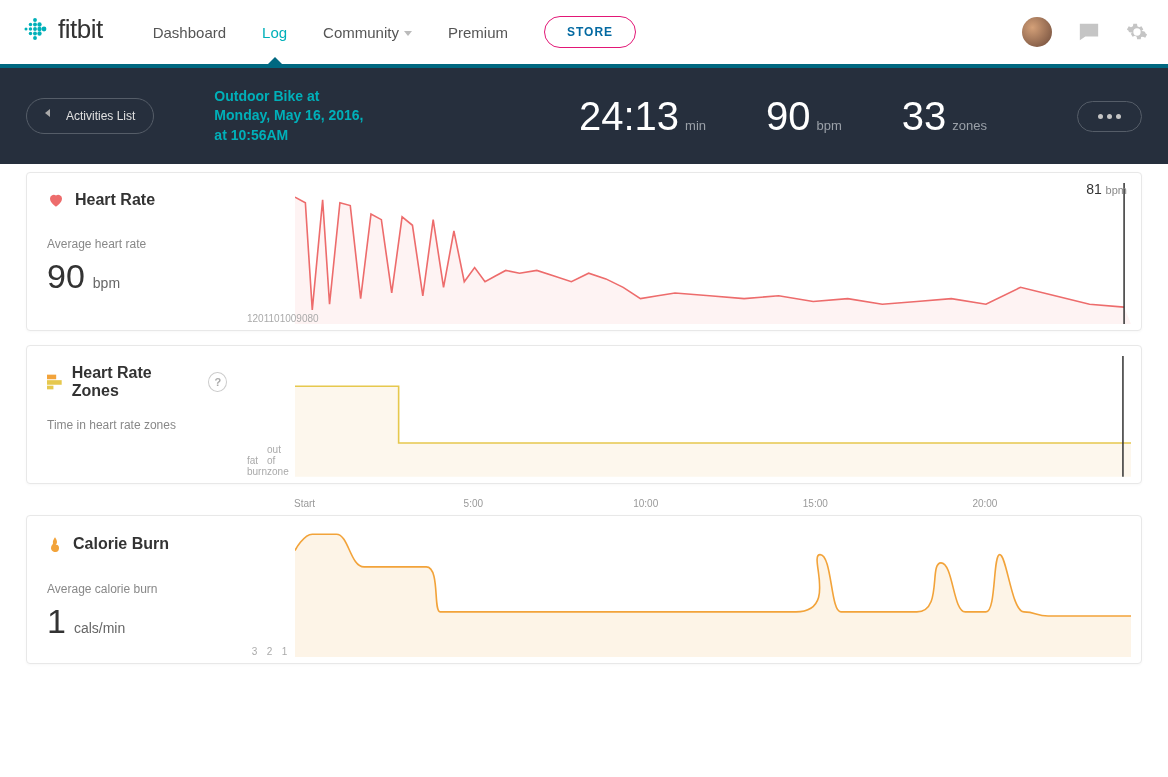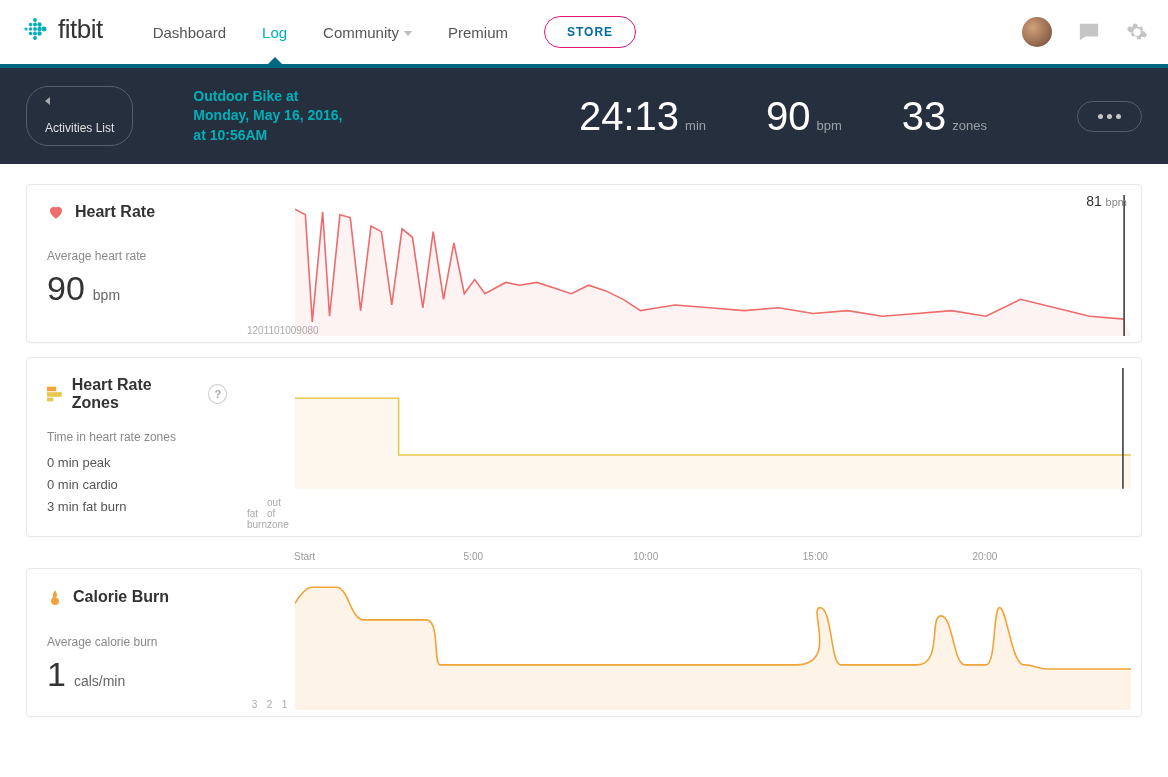--- a/index.html
+++ b/index.html
@@ -11,30 +11,30 @@
 .nav { display: flex; gap: 36px; flex: 1; align-items: center; }
 .nav-item { color: #555; font-size: 15px; cursor: pointer; position: relative; }
 .nav-item.active { color: #00B0B9; font-weight: 500; }
 .nav-item.active::after { content: ""; position: absolute; bottom: -26px; left: 50%; transform: translateX(-50%); border-left: 10px solid transparent; border-right: 10px solid transparent; border-bottom: 10px solid #006881; }
 .nav-caret { display: inline-block; width: 0; height: 0; border-left: 4px solid transparent; border-right: 4px solid transparent; border-top: 5px solid #bbb; margin-left: 5px; vertical-align: middle; }
 .store-btn { border: 1px solid #E21776; color: #0369a1; border-radius: 20px; padding: 8px 22px; font-size: 12px; font-weight: 700; letter-spacing: 1px; cursor: pointer; }
 .top-right { display: flex; align-items: center; gap: 26px; margin-left: auto; }
 .avatar { width: 30px; height: 30px; border-radius: 50%; background: radial-gradient(circle at 35% 35%, #d4a078, #6b4838); cursor: pointer; }
 .ico-chat, .ico-gear { width: 22px; height: 22px; fill: #c5c5c5; cursor: pointer; }
 .subbar { background: #262f3d; height: 96px; display: flex; align-items: center; padding: 0 26px; color: #fff; }
-.act-list { border: 1px solid #555d68; border-radius: 22px; padding: 10px 18px; font-size: 12px; color: #e0e0e0; cursor: pointer; display: flex; align-items: flex-start; gap: 16px; flex-direction: column; }
+.act-list { border: 1px solid #555d68; border-radius: 22px; padding: 10px 18px; font-size: 12px; color: #e0e0e0; cursor: pointer; display: flex; align-items: flex-start; gap: 16px; }
 .chev-l { width: 0; height: 0; border-top: 4px solid transparent; border-bottom: 4px solid transparent; border-right: 5px solid #aaa; }
 .act-title { margin-left: 60px; color: #00B0B9; font-weight: 700; font-size: 14px; line-height: 1.4; }
 .stats { margin-left: auto; display: flex; align-items: center; gap: 60px; }
 .stat { display: flex; align-items: baseline; gap: 6px; }
 .stat-v { font-size: 40px; font-weight: 300; }
 .stat-u { font-size: 13px; color: #9aa0a8; }
 .more-btn { border: 1px solid #555d68; border-radius: 22px; padding: 12px 20px; cursor: pointer; display: flex; gap: 4px; margin-left: 30px;}
 .more-btn span { width: 5px; height: 5px; background: #c5c5c5; border-radius: 50%; }
-.content { padding: 20px 26px; }
+.content { padding: 8px 26px; }
 .card { border: 1px solid #e8e8e8; border-radius: 4px; margin-bottom: 14px; display: flex; box-shadow: 0 1px 3px rgba(0,0,0,0.03); position: relative; background: #fff;}
 .card-left { width: 220px; padding: 18px 20px; }
 .card-title { display: flex; align-items: center; gap: 10px; font-size: 16px; font-weight: 700; color: #333; }
 .card-sub { font-size: 12px; color: #888; margin-top: 28px; }
 .card-big { font-size: 34px; font-weight: 300; color: #333; margin-top: 6px; display: flex; align-items: baseline; gap: 8px; }
 .card-big-u { font-size: 14px; color: #666; }
 .zone-lines { font-size: 13px; color: #555; margin-top: 8px; line-height: 1.7; }
 .chart-area { flex: 1; position: relative; padding: 10px 10px 6px 48px; }
 .yaxis { position: absolute; left: 0; top: 10px; bottom: 6px; width: 45px; display: flex; flex-direction: row; justify-content: space-between; align-items: flex-end; font-size: 10px; color: #aaa; }
 .bpm-badge { position: absolute; top: 8px; right: 14px; font-size: 14px; color: #333; }
@@ -157,25 +157,20 @@
       <div class="card-title">
         <svg class="ico-zone" viewBox="0 0 16 16">
             <rect x="0" y="0" width="10" height="5" fill="#F2A33A"></rect>
             <rect x="0" y="6" width="16" height="5" fill="#E6C84E"></rect>
             <rect x="0" y="12" width="7" height="4" fill="#E6C84E"></rect>
           </svg>
         <span>Heart Rate Zones</span>
         <span class="help-badge">?</span>
       </div>
       <div class="card-sub" style="margin-top:18px">Time in heart rate zones</div>
-      <div class="zone-lines">
-        <div>0 min peak</div>
-        <div>0 min cardio</div>
-        <div>3 min fat burn</div>
-      </div>
     </div>
     <div class="chart-area">
       <div class="yaxis" style="justify-content:space-between">
         <span>fat burn</span>
         <span>out of zone</span>
       </div>
       <svg class="chart" id="chart-zone" viewBox="0 0 830 120" preserveAspectRatio="none">
           <path d="M0,30L102.89256198347108,30L102.89256198347108,86.39999999999999L830,86.39999999999999L830,120 L0,120 Z" fill="#FDF7ED" stroke="none"></path>
           <path d="M0,30L102.89256198347108,30L102.89256198347108,86.39999999999999L830,86.39999999999999" fill="none" stroke="#E6C84E" stroke-width="1.6"></path>
           <line class="cursor-line" x1="822" y1="0" x2="822" y2="120"></line>

